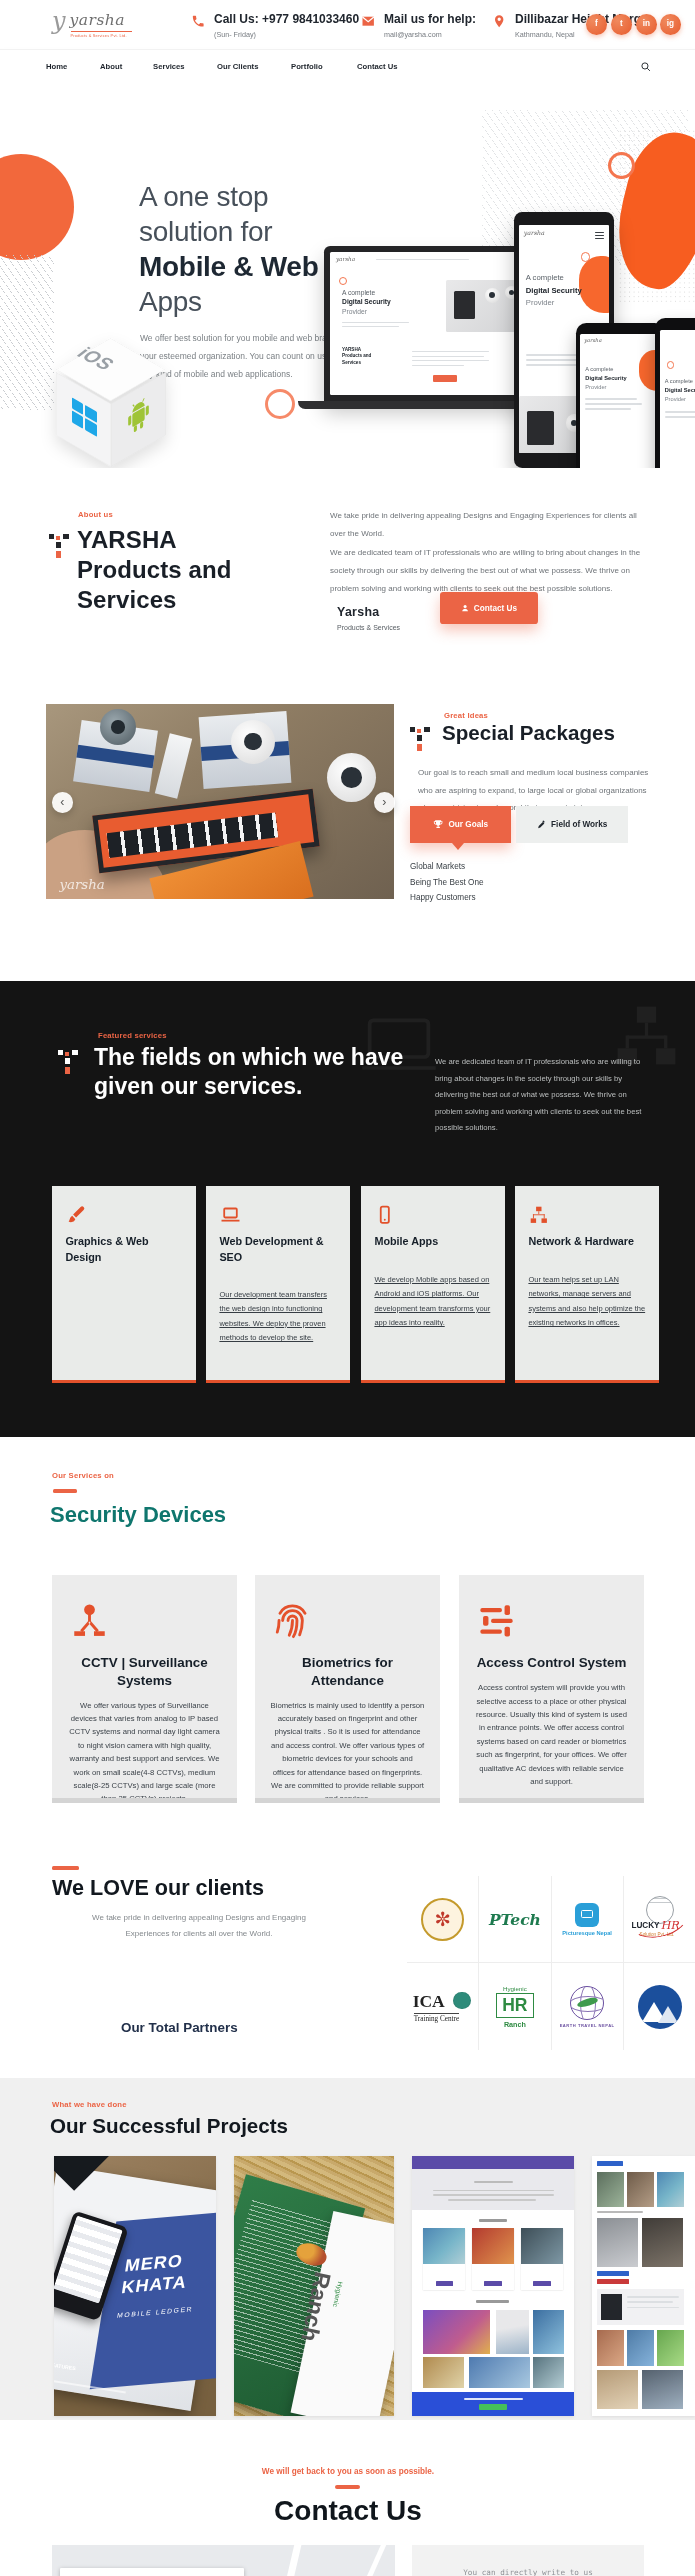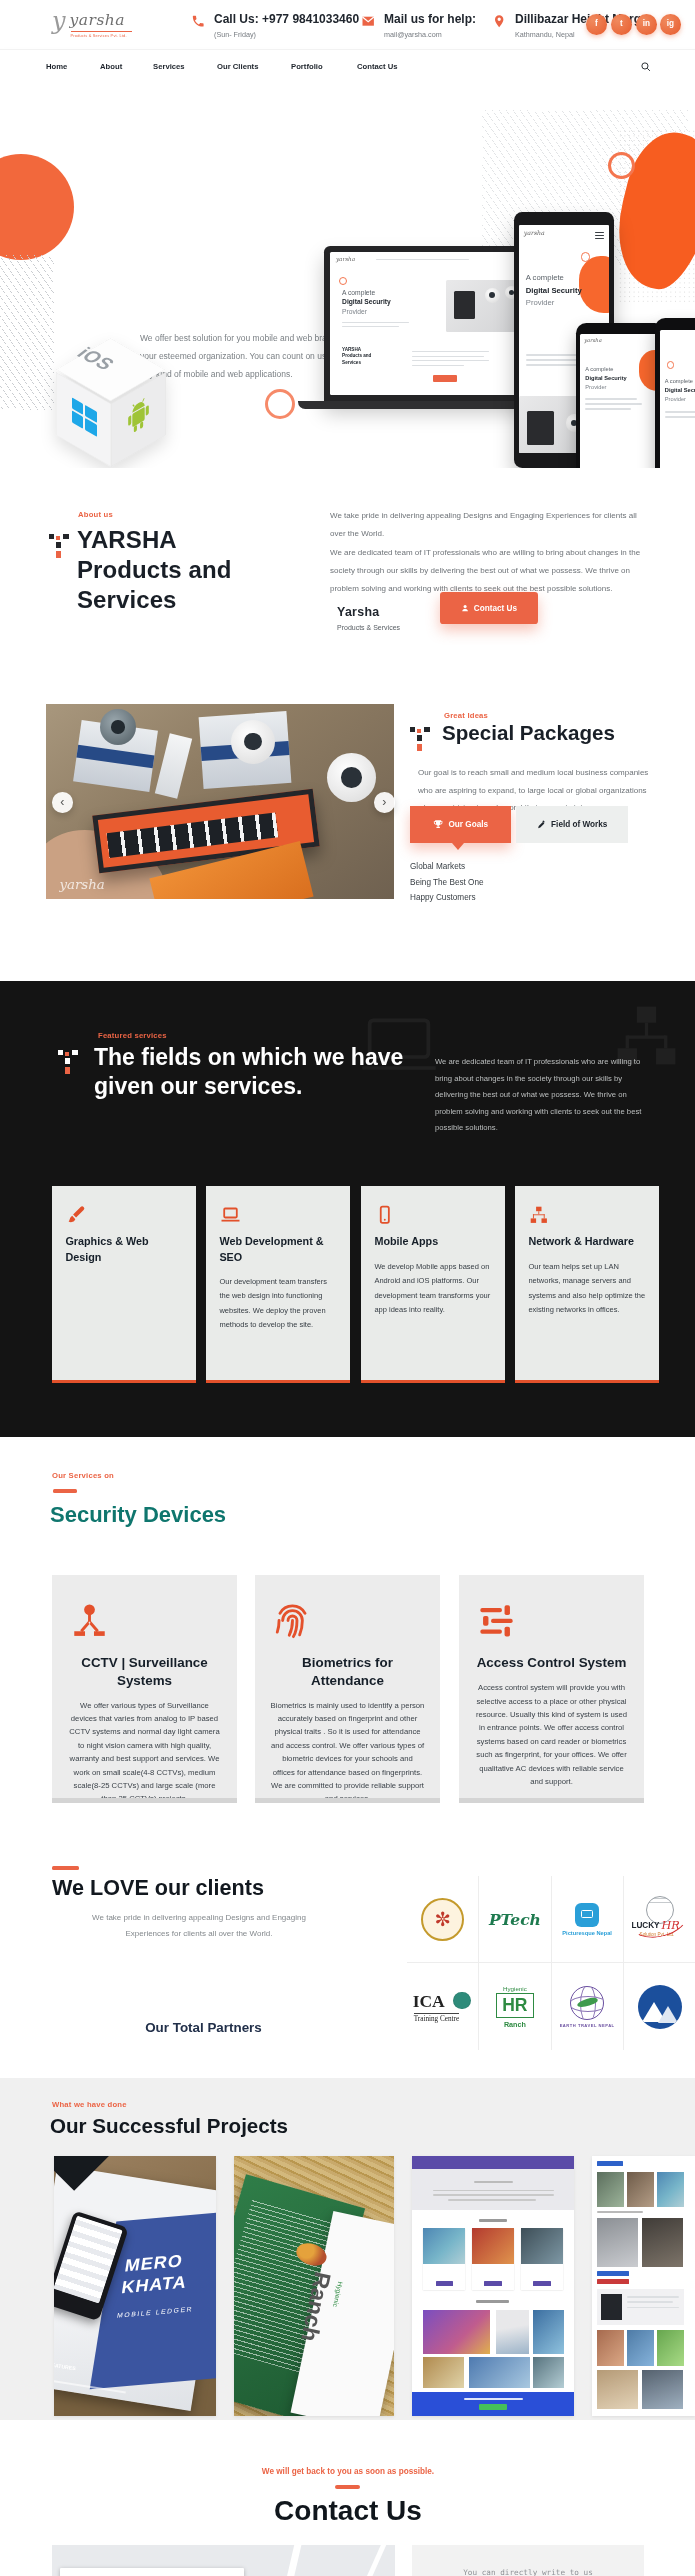--- a/index.html
+++ b/index.html
@@ -102,39 +102,39 @@
   .tab-off { left:516px; width:112px; background:#edefee; color:#20262e; }
   .tab-notch { position:absolute; left:452px; top:174px; width:0; height:0; border-left:6.2px solid transparent; border-right:6.2px solid transparent; border-top:7.2px solid #eb6445; }
   .pk-item { position:absolute; left:410px; font-size:8.2px; color:#3a4046; }
   
   .s-dark { height:456px; background:#141414; }
   .dk-h2 { position:absolute; left:94px; top:62px; width:330px; font-size:23px; line-height:29px; font-weight:bold; color:#fff; }
   .dk-desc { position:absolute; left:435px; top:73px; width:218px; font-size:7.7px; line-height:2.15; color:#bcbfbf; }
   .dk-card { position:absolute; top:205px; width:144px; height:197px; background:#e9ebe9; padding:17.5px 13.4px; }
   .dk-card .ic { color:#e2512b; }
   .dk-card h3 { font-size:10.8px; line-height:1.4; color:#161f29; margin-top:9.3px; font-weight:bold; }
-  .dk-card p { font-size:7.5px; line-height:1.95; color:#363d44; margin-top:10px; }
+  .dk-card p { font-size:7.5px; line-height:1.95; color:#363d44; margin-top:23px;text-decoration:underline; }
   .dk-card .bb { position:absolute; left:0; bottom:0; width:100%; height:2.6px; background:#e2512b; }
   .dk-wm { position:absolute; opacity:.05; color:#fff; }
   
   .s-sec { height:428px; background:#fff; }
   .sec-h2 { position:absolute; left:50px; top:65px; font-size:22px; font-weight:bold; color:#0f766e; }
   .sec-card { position:absolute; top:138px; width:185px; height:228px; background:#ececec; text-align:center; padding:24px 15.5px 0; }
   .sec-card .ic { color:#e4512c; margin:0 auto; }
   .sec-card h3 { font-size:13.4px; line-height:17.5px; color:#161f29; margin-top:12.4px; font-weight:bold; }
   .sec-card p { font-size:7.7px; line-height:1.74; color:#3c434a; margin-top:9.3px; }
   .sec-card .strip { position:absolute; left:0; bottom:0; width:100%; height:5.2px; background:#d4d4d4; }
   
   .s-cli { height:213px; background:#fff; }
   .cli-h2 { position:absolute; left:52px; top:10.3px; font-size:21.6px; font-weight:bold; color:#12181f; }
   .cli-desc { position:absolute; left:70px; top:45px; width:258px; text-align:center; font-size:8px; line-height:2.05; color:#84898d; }
   .cli-num { position:absolute; left:121px; top:66px; width:165px; text-align:center; }
   .cli-num .n { font-size:77px; font-weight:bold; color:#22304a; letter-spacing:-2.1px; line-height:82px; }
   .cli-num .p { font-size:30px; font-weight:bold; color:#eb6445; vertical-align:20.6px; }
-  .cli-cap { position:absolute; left:121px; top:155px; width:165px; text-align:center; font-size:13.4px; font-weight:bold; color:#22304a; }
+  .cli-cap { position:absolute; left:121px; top:155px; width:165px; font-size:13.4px; font-weight:bold; color:#22304a; }
   .cgrid { position:absolute; left:407px; top:11.3px; width:289px; height:174px; display:grid; grid-template-columns:repeat(4,1fr); grid-template-rows:1fr 1fr; }
   .cgrid .cell { border-right:0.5px solid #ededed; border-bottom:0.5px solid #ededed; display:flex; align-items:center; justify-content:center; }
   .cgrid .cell:nth-child(4n) { border-right:none; }
   .cgrid .cell:nth-child(n+5) { border-bottom:none; }
   .lg { text-align:center; }
   
   .s-proj { height:342px; background:#f0f0f0; }
   .pj-h2 { position:absolute; left:50px; top:36px; font-size:20.6px; font-weight:bold; color:#12181f; }
   .thumb { position:absolute; top:78px; height:260px; overflow:hidden; cursor:pointer; box-shadow:0 1px 3.1px rgba(0,0,0,.08); }
   .web-hd { position:absolute; left:0; top:0; width:100%; height:13.4px; background:#5b4ba8; }
@@ -218,20 +218,26 @@
 
 <section class="s-hero">
   <div class="hero-circle"></div>
   <div class="hatch h-hatch1"></div>
   <div class="hatch mock-hatch"></div>
   <div class="mock-dots"></div>
   <div class="blob-main"></div>
   <div class="ring" style="left:608px;top:70px;width:27px;height:27px;"></div>
   <div class="ring" style="left:265px;top:307px;width:30px;height:30px;opacity:.85;"></div>
 
+  <h1 class="hero-title">
+    <span>A one stop</span><br>
+    <span>solution for</span><br>
+    <span class="bold">Mobile &amp; Web</span><br>
+    <span>Apps</span>
+  </h1>
   <p class="hero-desc">We offer best solution for you mobile and web branding for your esteemed organization. You can count on us for building any kind of mobile and web applications.</p>
 
   <div class="cube">
     <div class="cb-top"></div>
     <span class="cb-ios">iOS</span>
     <div class="cb-left">
       <div class="win">
           <i></i>
           <i></i>
           <i></i>

